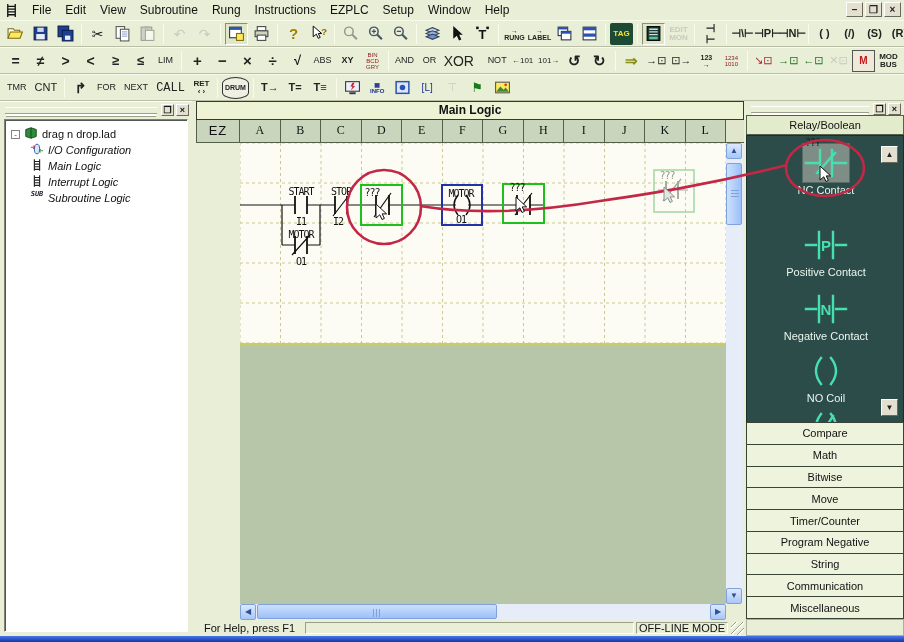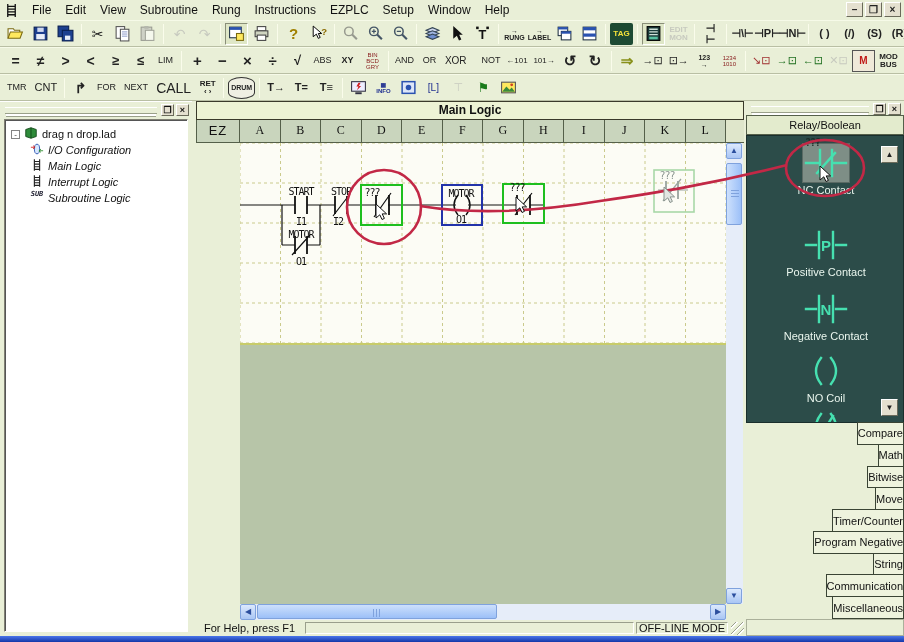--- a/index.html
+++ b/index.html
@@ -63,21 +63,21 @@
   
   #palette{position:absolute;left:746px;top:101px;width:158px;height:535px;background:#e9efd7;}
   #palhead{position:absolute;left:0;top:14px;width:158px;height:20px;background:#e3ebcd;border:1px solid #55604a;text-align:center;line-height:18px;font-size:11px;}
   #paldark{position:absolute;left:0;top:34px;width:158px;height:288px;background:#2c4c49;overflow:hidden;border:1px solid #1a2e2c;}
   .palitem{position:absolute;left:0;width:158px;text-align:center;}
   .palwrap{position:relative;width:46px;height:38px;margin:0 auto;display:flex;align-items:center;justify-content:center;}
   .palwrap.hl{background:#7e8e86;outline:1px solid #5a6a64;}
   .palhint{position:absolute;left:2px;top:-7px;font-family:"DejaVu Sans Mono",monospace;font-size:10px;font-weight:bold;color:#1c2c28;letter-spacing:-1px;}
   .pallabel{margin-top:2px;color:#eaf6ee;font-size:11px;}
   .palsb{position:absolute;right:5px;width:17px;height:17px;background:#e4e0cf;border:1px solid #fff;border-right-color:#6a6a5a;border-bottom-color:#6a6a5a;font-size:8px;text-align:center;line-height:15px;color:#222;}
-  #cats{position:absolute;left:0;top:322px;width:158px;height:196px;display:flex;flex-direction:column;align-items:flex-end;}
+  #cats{position:absolute;left:0;top:322px;width:158px;height:196px;display:flex;flex-direction:column;}
   .cat{flex:1;margin-top:-1px;background:#eef3dd;border:1px solid #3a4434;font-size:11px;display:flex;align-items:center;justify-content:center;}
   #palstrip{position:absolute;left:0;top:518px;width:158px;height:17px;background:#e9efd7;border:1px solid #aab09a;}
   
   #statusbar{position:absolute;left:196px;top:620px;width:548px;height:16px;background:#e9efd7;display:flex;align-items:center;font-size:11px;}
   #sbtext{padding:0 8px;white-space:nowrap;}
   .sunk{border:1px solid #9a9f8c;border-right-color:#fff;border-bottom-color:#fff;height:12px;}
   #sbpane{flex:1;margin:0 2px;}
   #sbmode{width:92px;text-align:center;line-height:11px;margin-right:3px;}
   #sbgrip{width:13px;height:13px;background:repeating-linear-gradient(135deg,transparent 0 3px,#9a9f8c 3px 4px,#fff 4px 5px);}
   #bluestrip{position:absolute;left:0;top:636px;width:100%;height:6px;background:linear-gradient(#4a76ea,#1437a8);}
@@ -243,21 +243,21 @@
       <span class="tbtn bold" style="font-size: 15px;">÷</span>
       <span class="tbtn bold" style="font-size: 13px;">√</span>
       <span class="tbtn" style="font-size: 9px;">ABS</span>
       <span class="tbtn bold" style="font-size: 9px;">XY</span>
       <span class="tbtn" style="color: rgb(138, 32, 32); font-size: 6px;">BIN
 BCD
 GRY</span>
       <i class="tsep"></i>
       <span class="tbtn" style="font-size: 9px;">AND</span>
       <span class="tbtn" style="font-size: 9px;">OR</span>
-      <span class="tbtn" style="font-size: 10px;">XOR</span>
+      <span class="tbtn" style="font-size: 14px;">XOR</span>
       <span class="tbtn" style="font-size: 9px; margin-left: 10px;">NOT</span>
       <span class="tbtn" style="font-size: 8px;">←101</span>
       <span class="tbtn" style="font-size: 8px;">101→</span>
       <span class="tbtn bold" style="font-size: 15px;">↺</span>
       <span class="tbtn bold" style="font-size: 15px;">↻</span>
       <i class="tsep"></i>
       <span class="tbtn bold" style="color: rgb(136, 144, 26); font-size: 15px;">⇒</span>
       <span class="tbtn" style="font-size: 11px;">→⊡</span>
       <span class="tbtn" style="font-size: 11px;">⊡→</span>
       <span class="tbtn bold" style="font-size: 7px;">123
@@ -273,21 +273,21 @@
       <span class="tbtn bold" style="font-size: 8px;">MOD
 BUS</span>
     </div>
   <div id="tb3" class="tbar">
       <span class="tbtn" style="font-size: 9px;">TMR</span>
       <span class="tbtn" style="font-size: 11px;">CNT</span>
       <i class="tsep"></i>
       <span class="tbtn bold" style="font-size: 14px;">↱</span>
       <span class="tbtn" style="font-size: 9px;">FOR</span>
       <span class="tbtn" style="font-size: 9px;">NEXT</span>
-      <span class="tbtn" style="font-size: 14px;">CALL</span>
+      <span class="tbtn" style="font-size: 12px; font-family: Liberation Mono, monospace;">CALL</span>
       <span class="tbtn bold" style="font-size: 8px;">RET
 ‹ ›</span>
       <i class="tsep"></i>
       <span class="tbtn k-drum" style="font-size: 7px;">DRUM</span>
       <i class="tsep"></i>
       <span class="tbtn bold" style="font-size: 11px;">T→</span>
       <span class="tbtn bold" style="font-size: 11px;">T=</span>
       <span class="tbtn bold" style="font-size: 11px;">T≡</span>
       <i class="tsep"></i>
       <span class="tbtn"><svg viewBox="0 0 16 16">

